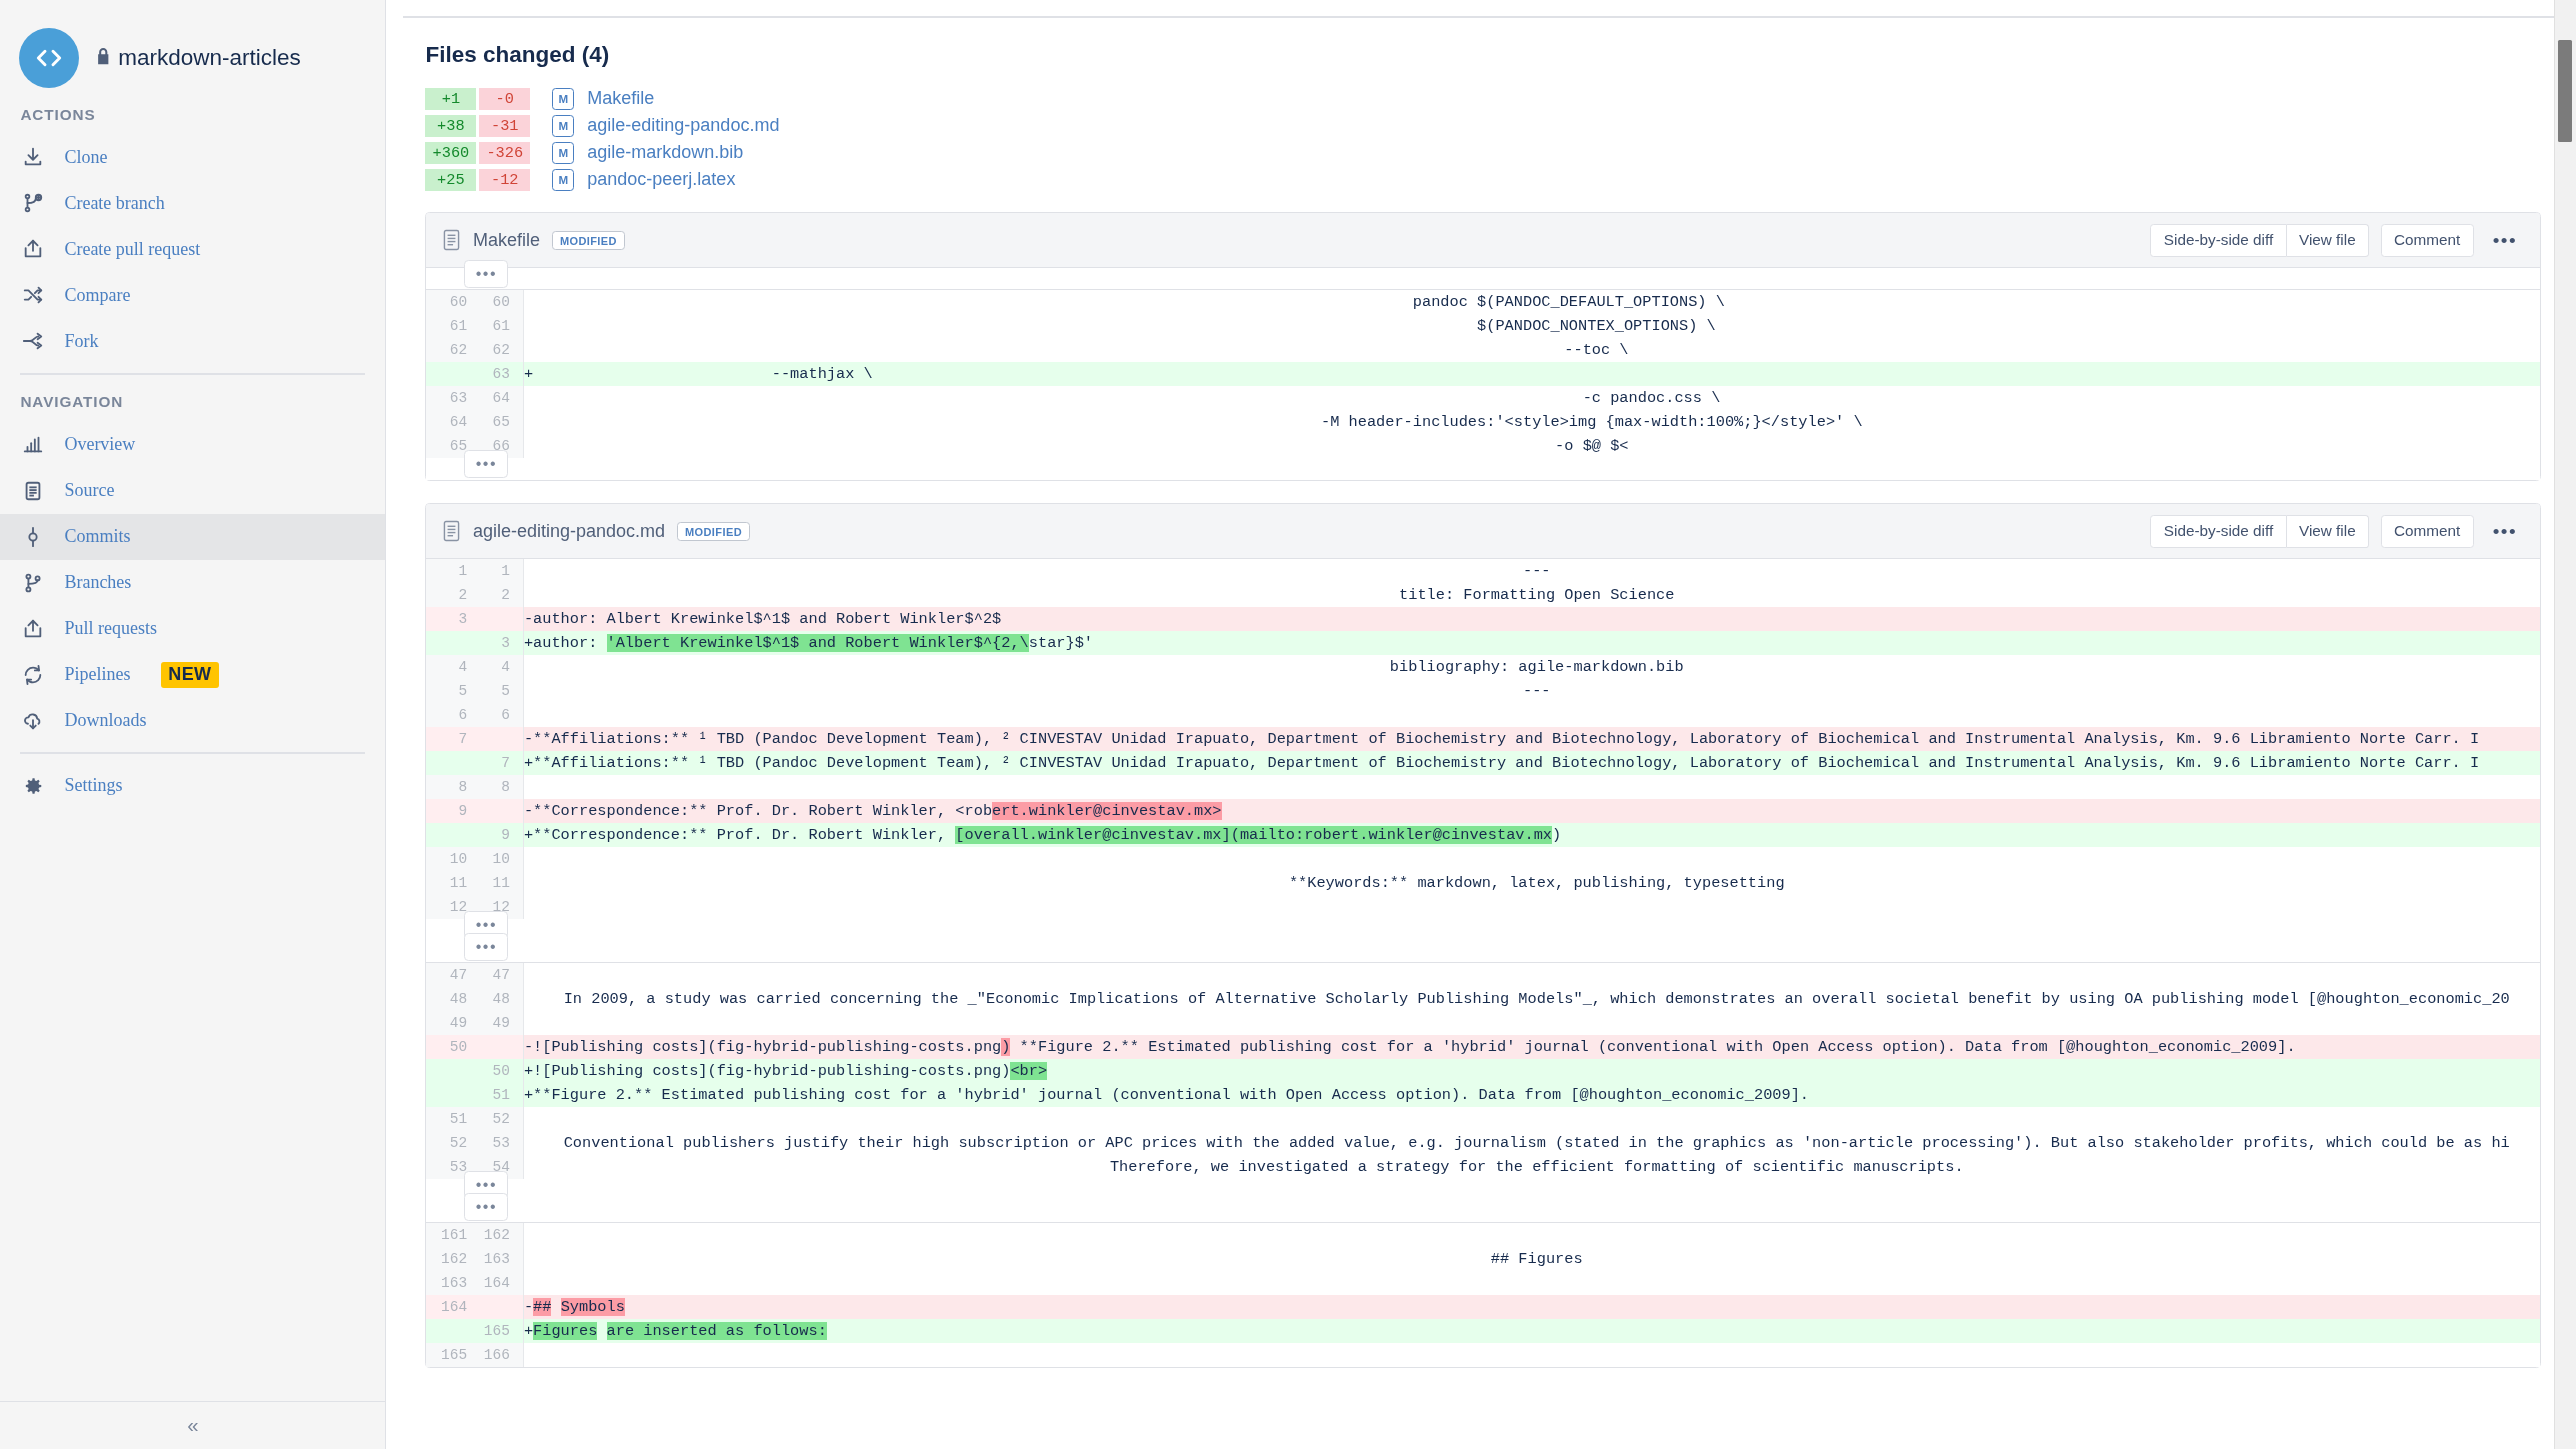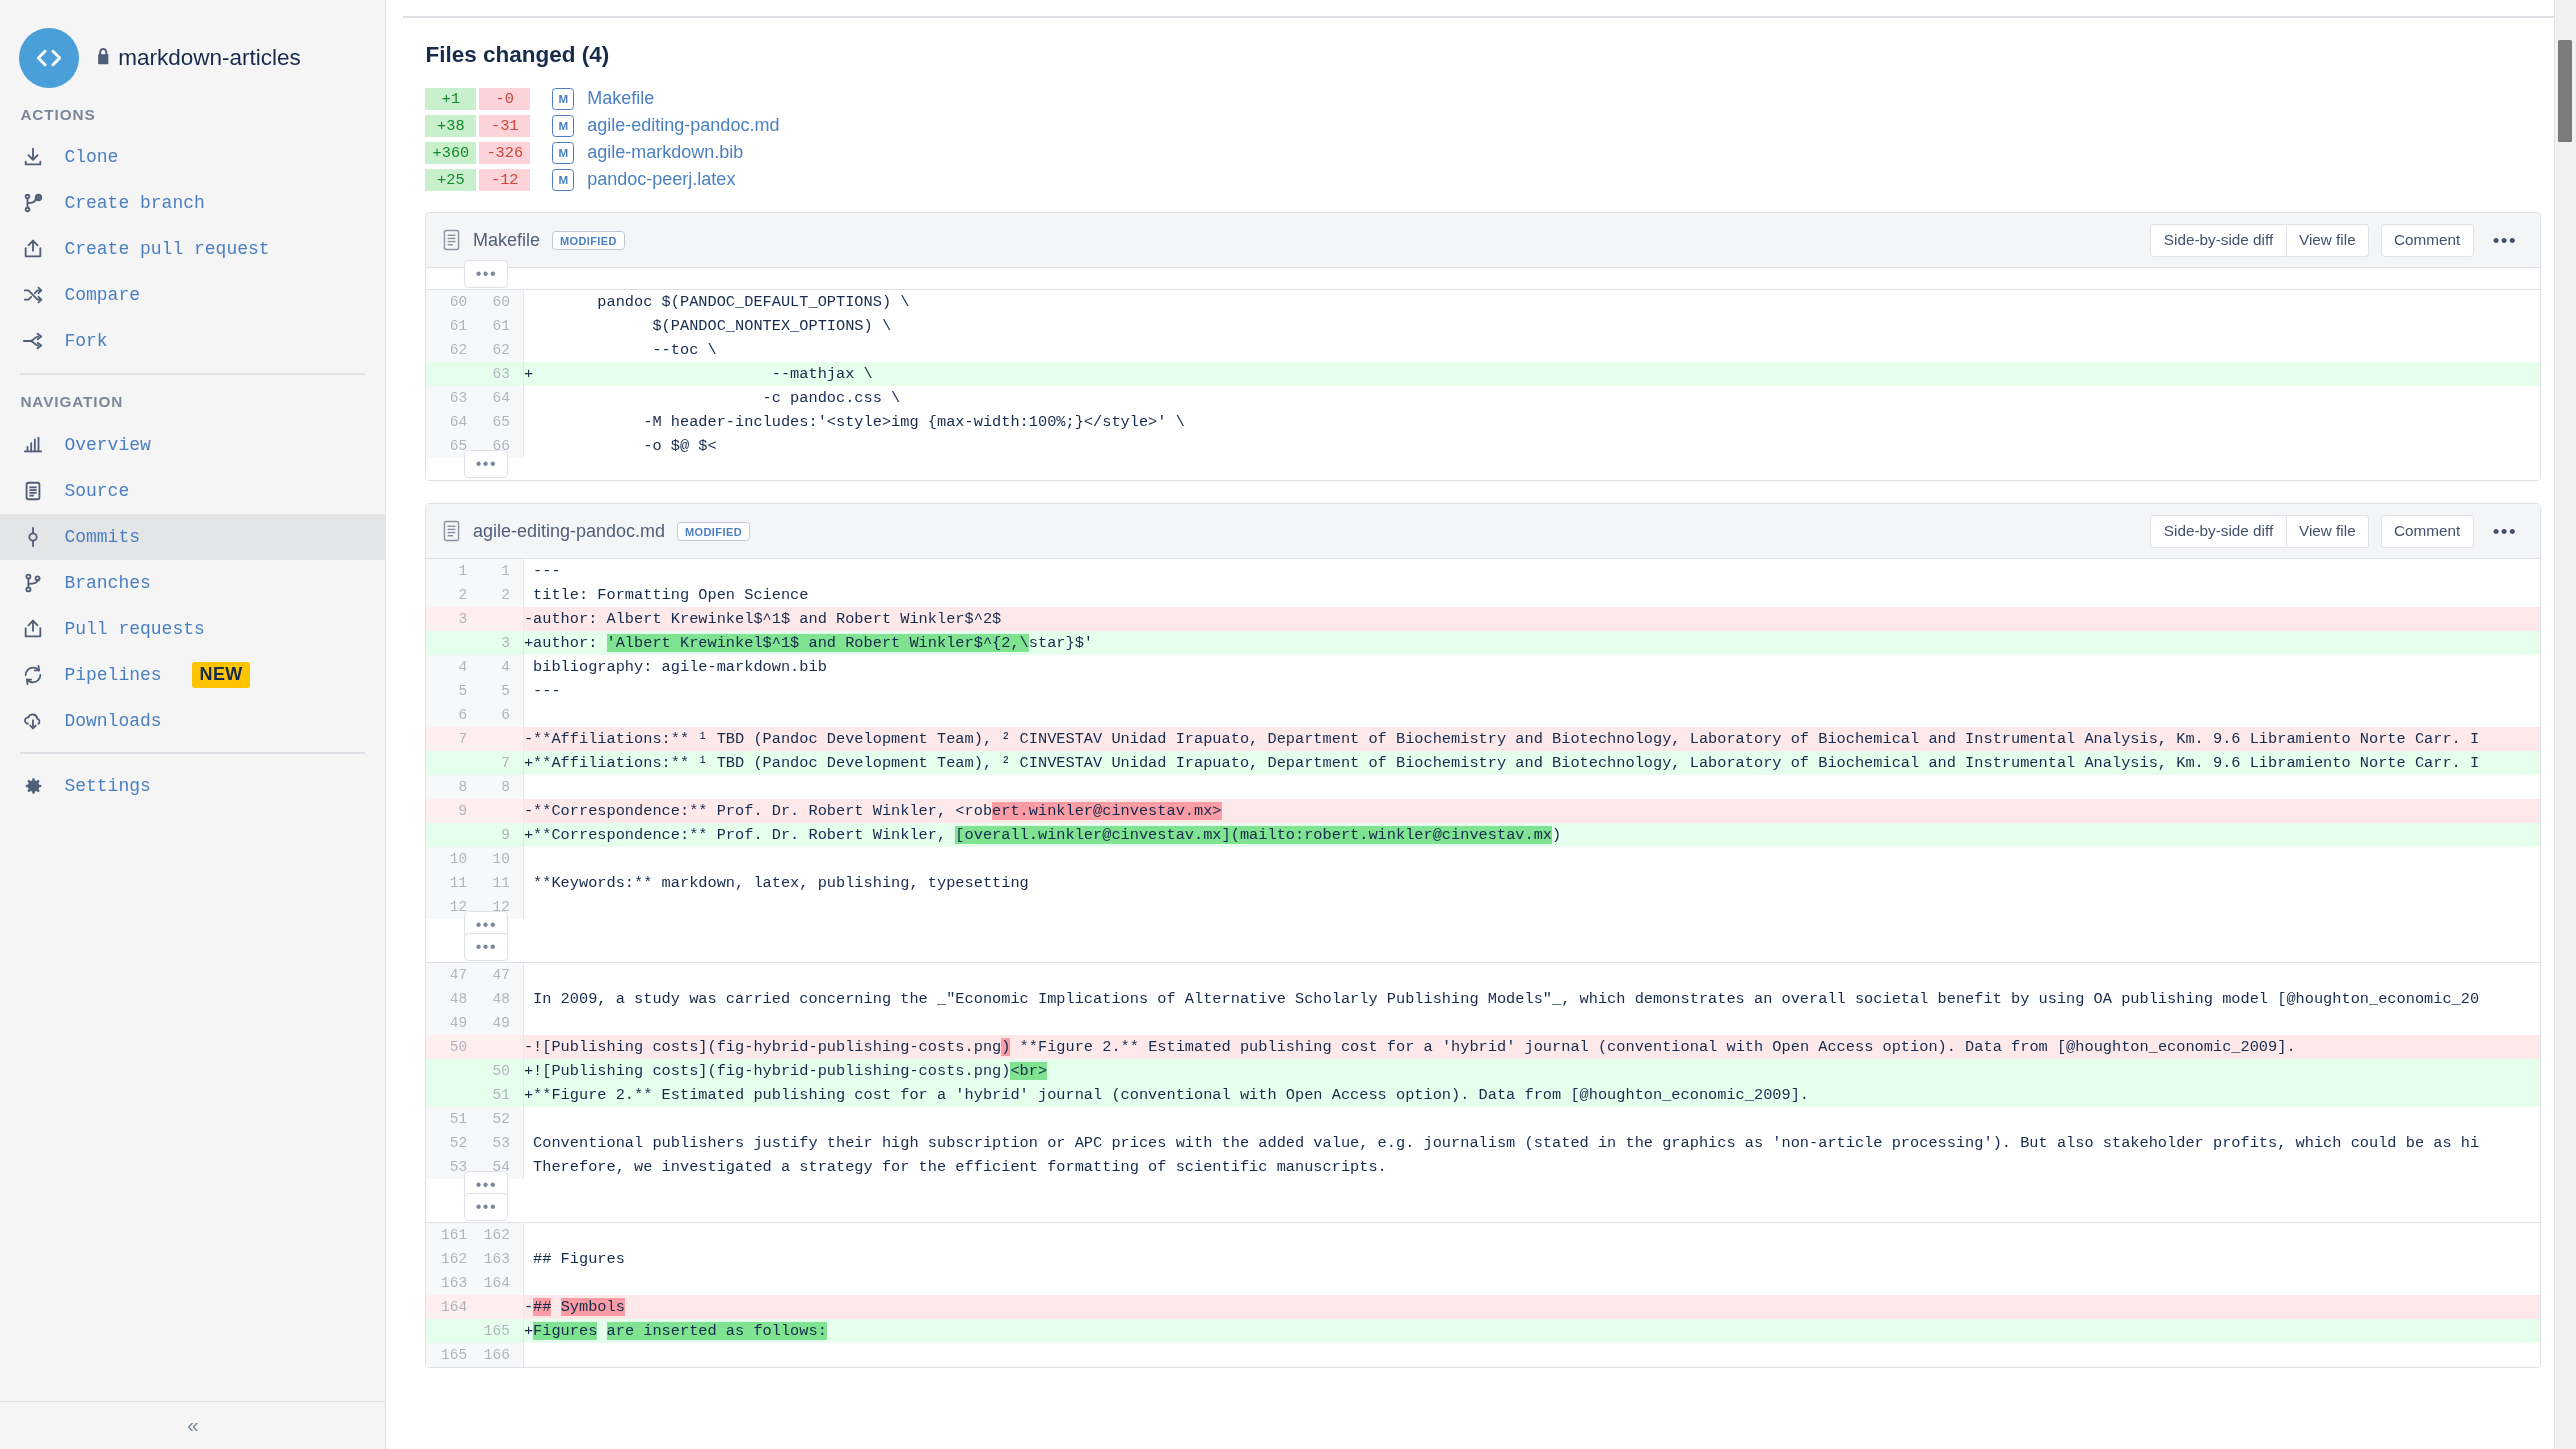--- a/index.html
+++ b/index.html
@@ -76,21 +76,21 @@
   .nav-item.selected { background: #e4e5e7; }
   .nav-icon {
     width: 25px; height: 25px;
     flex: 0 0 25px;
     display: flex; align-items: center; justify-content: center;
   }
   .nav-icon svg { display:block; }
   .nav-label {
     font-size: 18px;
     color: #4a7fc1;
-    font-family: Liberation Mono, monospace;
+    font-family: Liberation Serif, serif;
     white-space: nowrap;
     text-align: center;
   }
   .badge-new {
     margin-left: 11.6px;
     background: #ffc400;
     color: #172b4d;
     font-size: 18px;
     font-weight: bold;
     letter-spacing: 0.4px;
@@ -309,21 +309,21 @@
     color: #172b4d;
     white-space: pre;
     padding-left: 0 !important;
     overflow: hidden;
     font-family: "Liberation Mono", monospace;
   }
   tr.add .ln, tr.add .ln.second { background: #e6ffed; }
   tr.del .ln, tr.del .ln.second { background: #ffeef0; }
   tr.add .code { background: #e6ffec; }
   tr.del .code { background: #fde8ea; }
-  tr.ctx .code { background: #ffffff; }
+  tr.ctx .code { background: #ffffff; text-align: center; }
   .hl-add { background: #7fe392; }
   .hl-del { background: #fc9ca5; }
   .marker { display: inline; }
 
   
   .scrollbar-track {
     position: absolute;
     right: 0; top: 0;
     width: 22.5px;
     height: 1449px;

